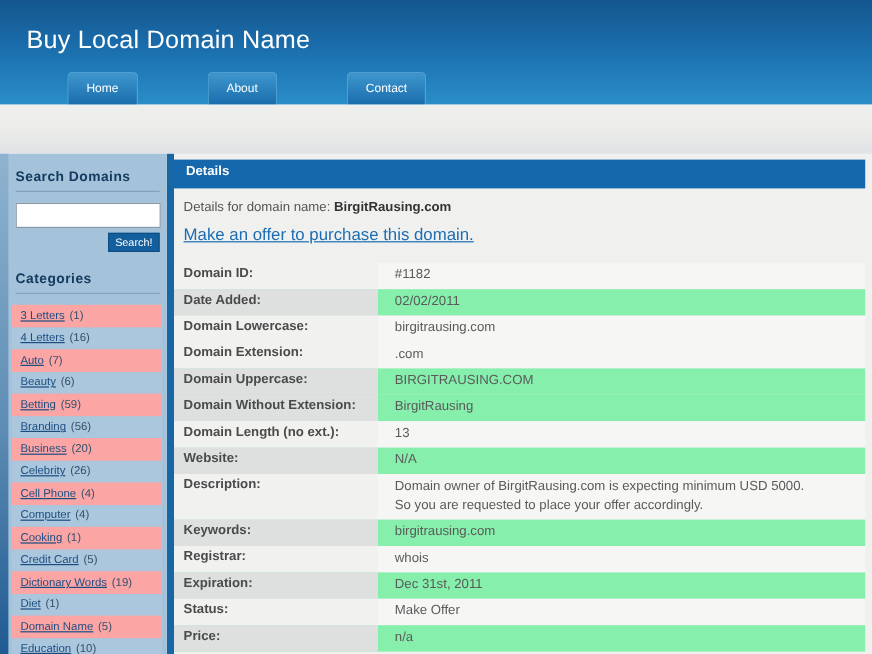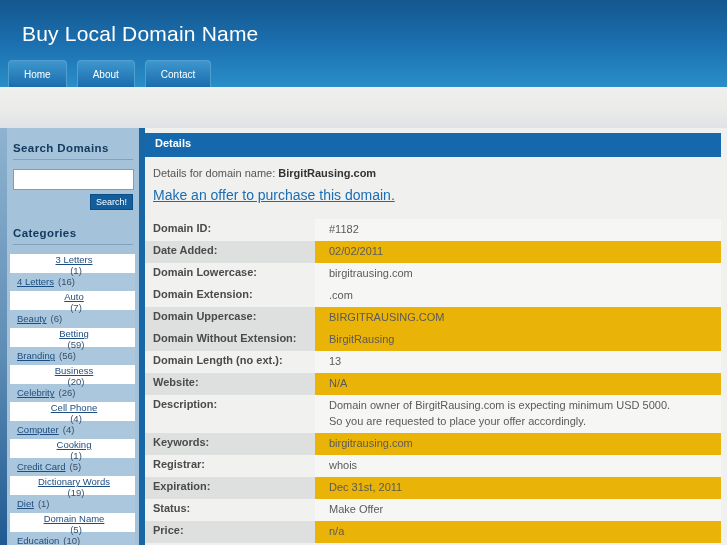--- a/index.html
+++ b/index.html
@@ -7,63 +7,63 @@
   body { font-family:"Liberation Sans", sans-serif; background:#f0f0ef; }
   .page { width:727px; height:545px; overflow:hidden; position:relative; background:#f0f0ef; }
 
   
   .header { height:87px; background:linear-gradient(180deg,#14578e 0%,#1a6dac 45%,#2a8ec8 100%); position:relative; }
   .site-title { color:#fff; font-size:21px; font-weight:normal; padding:22px 0 0 22px; letter-spacing:0.2px; }
   .nav { position:absolute; bottom:0; left:8px; display:flex; gap:10px; }
   .tab { height:27px; min-width:49px; padding:0 15px; color:#fff; font-size:10px;
          display:flex; align-items:center; justify-content:center;
          background:linear-gradient(180deg,#3e97cd 0%,#1a6dad 100%);
-         border:1px solid #4f9fd0; border-bottom:none; border-radius:4px 4px 0 0; cursor:pointer; }
+         border:1px solid #4f9fd0; border-bottom:none; border-radius:4px 4px 0 0; cursor:pointer;margin-left:48px; }
 
   
   .strip { height:41px; background:linear-gradient(180deg,#efefed 0%,#ebebe9 55%,#dfe2e6 100%); }
 
   
   .content { display:flex; height:417px; overflow:hidden; }
 
   
   .sidebar { width:139px; flex:0 0 139px; background:#a4c3da; position:relative; padding:14px 6px 0 13px; }
   .sidebar-edge { position:absolute; left:0; top:0; bottom:0; width:7px;
                   background:linear-gradient(180deg,#8fb3d0 0%,#5d8cb4 55%,#1f5a92 100%); }
   .sb-heading { color:#143a60; font-size:11.5px; font-weight:bold; letter-spacing:0.4px;
                 padding-bottom:5px; border-bottom:1px solid #7fa2bf; margin-bottom:9px; }
   .search-input { display:block; width:121px; height:21px; border:1px solid #8a9aa8; background:#fff;
                   margin-bottom:4px; font-size:11px; padding:0 4px; }
   .search-btn { display:block; margin-left:auto; background:#135f9e; color:#fff; font-size:9px;
                 padding:2px 5px; border:1px solid #0c4d84; cursor:pointer; }
   .cat-section { margin-top:17px; }
   .cat-list { margin-left:-3px; margin-right:-2px; }
   .cat-row { height:18.5px; display:flex; align-items:center; padding-left:7px; font-size:9.5px; white-space:nowrap; }
-  .cat-row.odd { background:#ffffff;flex-direction:column; }
+  .cat-row.odd { background:#fca5a5; }
   .cat-row.even { background:#abc7dd; }
   .cat-link { color:#1c4d80; text-decoration:underline; margin-right:4px; cursor:pointer; }
   .cat-count { color:#35506b; text-decoration:none; }
 
   
   .divider { width:6px; flex:0 0 6px; background:#1966a4; }
 
   
   .main { flex:1; padding:5px 6px 0 0; overflow:hidden; }
   .details-bar { height:24px; background:#1568ab; color:#fff; font-size:11px; font-weight:bold;
                  line-height:20px; padding-left:10px; margin-bottom:10px; }
   .intro { padding-left:8px; font-size:11px; color:#555; }
   .intro-line1 { margin-bottom:8px; }
   .domain-bold { font-weight:bold; color:#333; }
   .link { color:#1b6db3; display:inline-block; margin-bottom:8px; text-decoration:underline; cursor:pointer; font-size:14px; }
   .link.bold { font-weight:bold; }
 
   .details-table { margin-top:8px; font-size:11px; }
   .drow { display:flex; min-height:19.3px; align-items:stretch; }
   .drow.odd { background:#f6f6f5; }
-  .drow.even { background:#eab308; }
+  .drow.even { background:#86efac; }
   .dlabel { flex:0 0 170px; width:170px; font-weight:bold; color:#4a4a4a; padding:3px 0 7px 8px; }
   .drow.odd .dlabel { background:#f1f1f0; }
   .drow.even .dlabel { background:#dee0e0; }
   .dvalue { padding:3px 0 3px 14px; color:#5a5a5a; max-width:360px; line-height:1.45; }
 </style>
 </head>
 <body>
 
 <div class="page">
 

